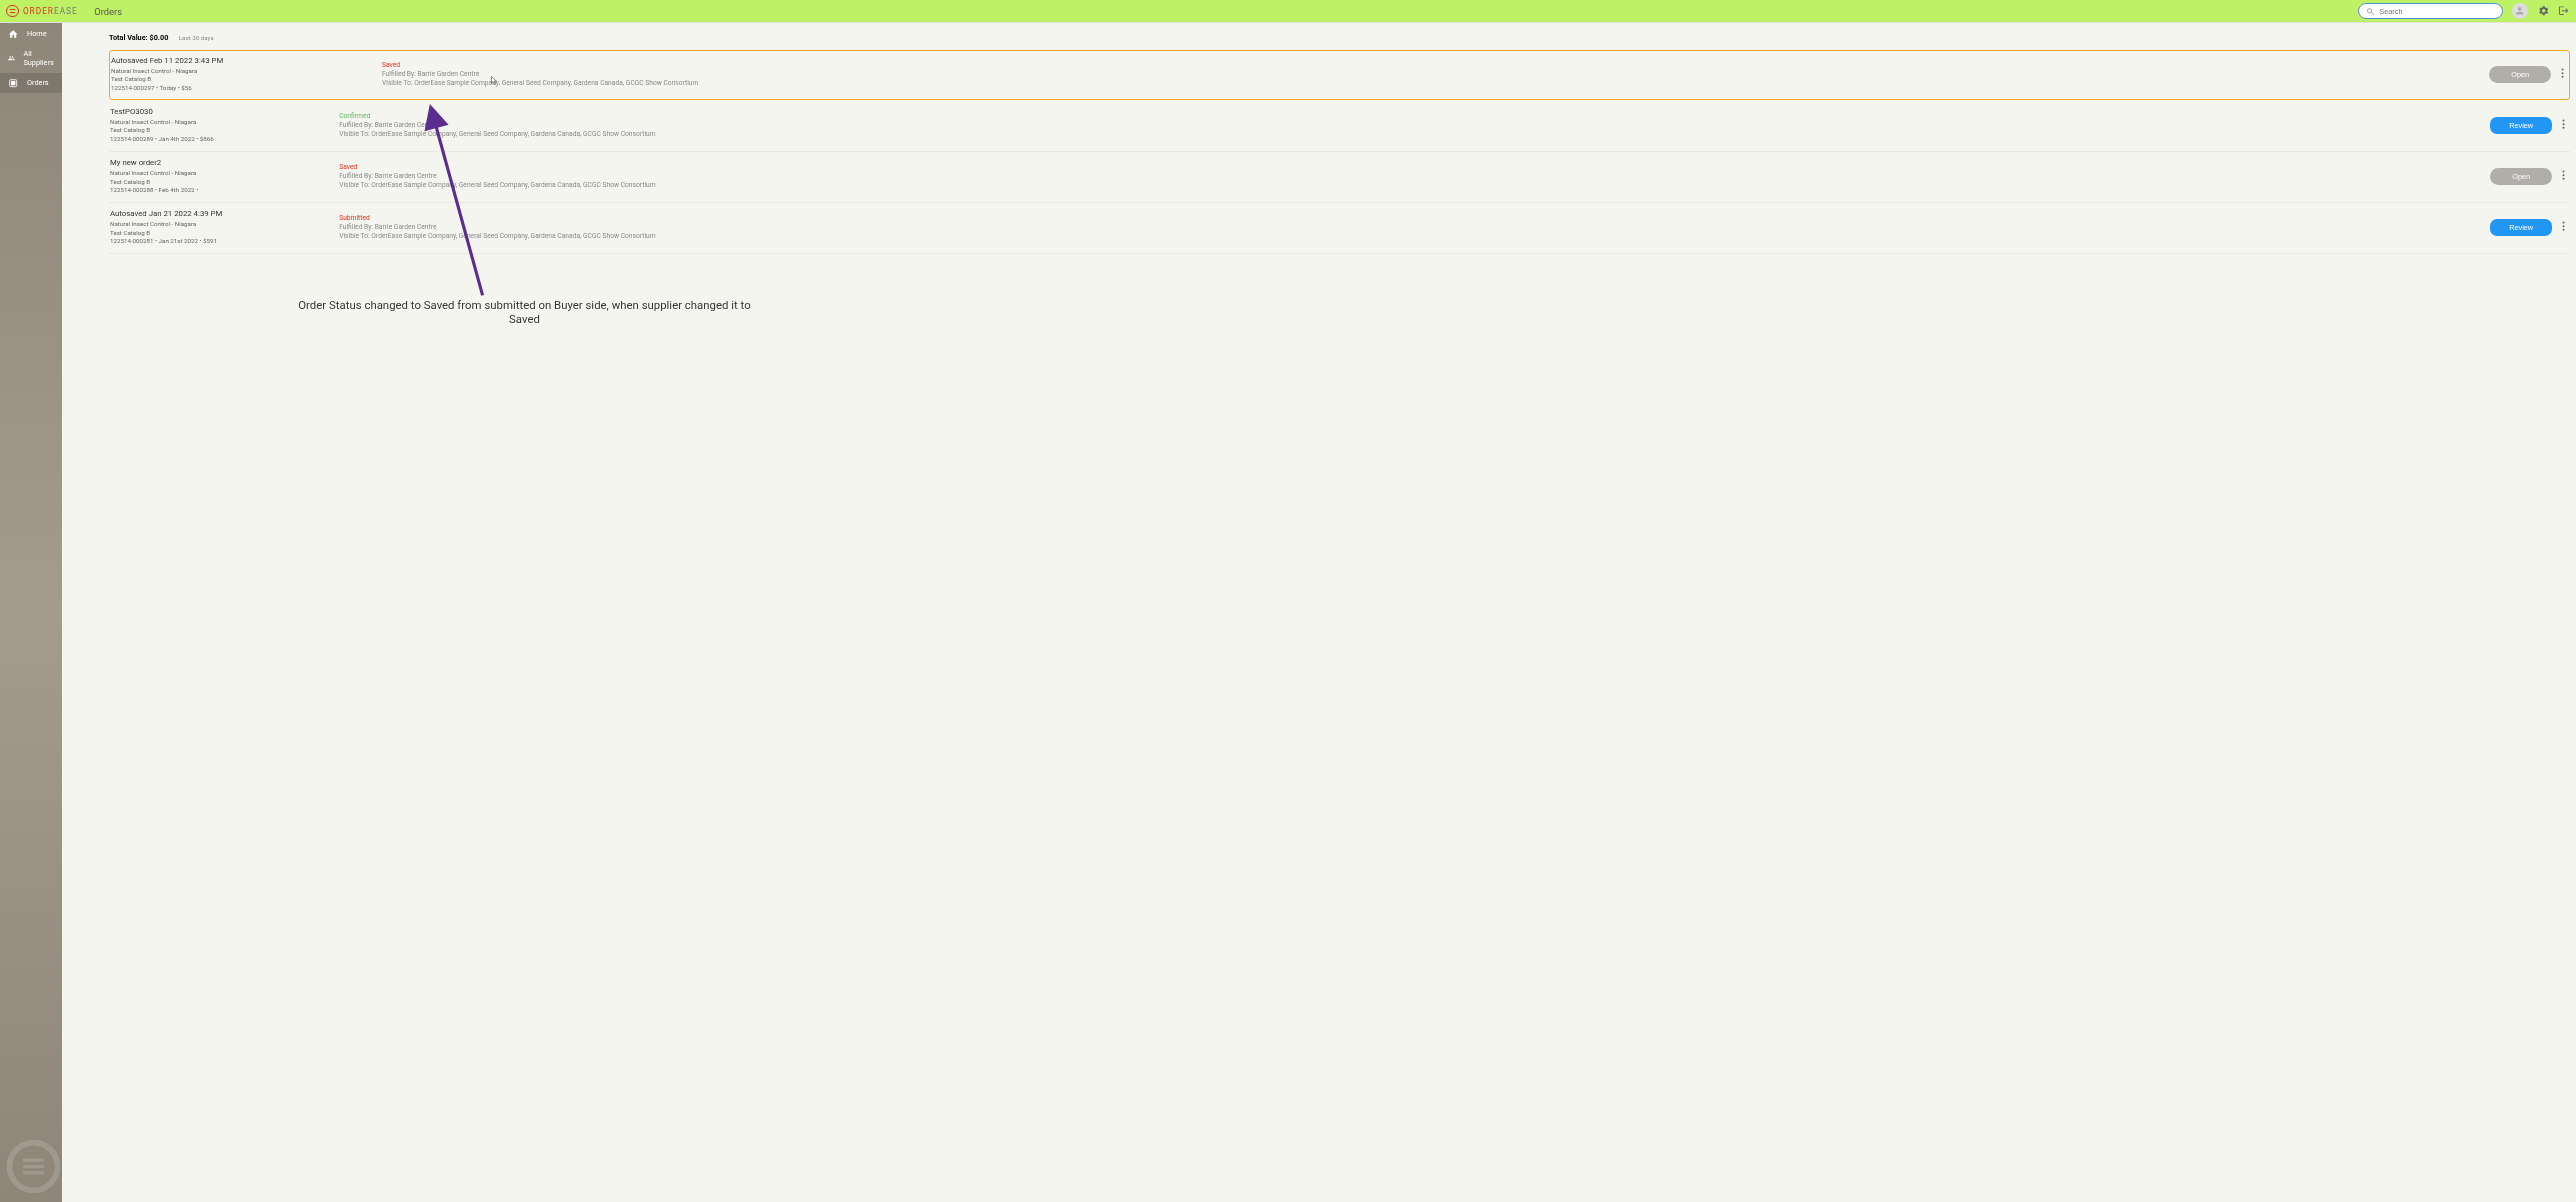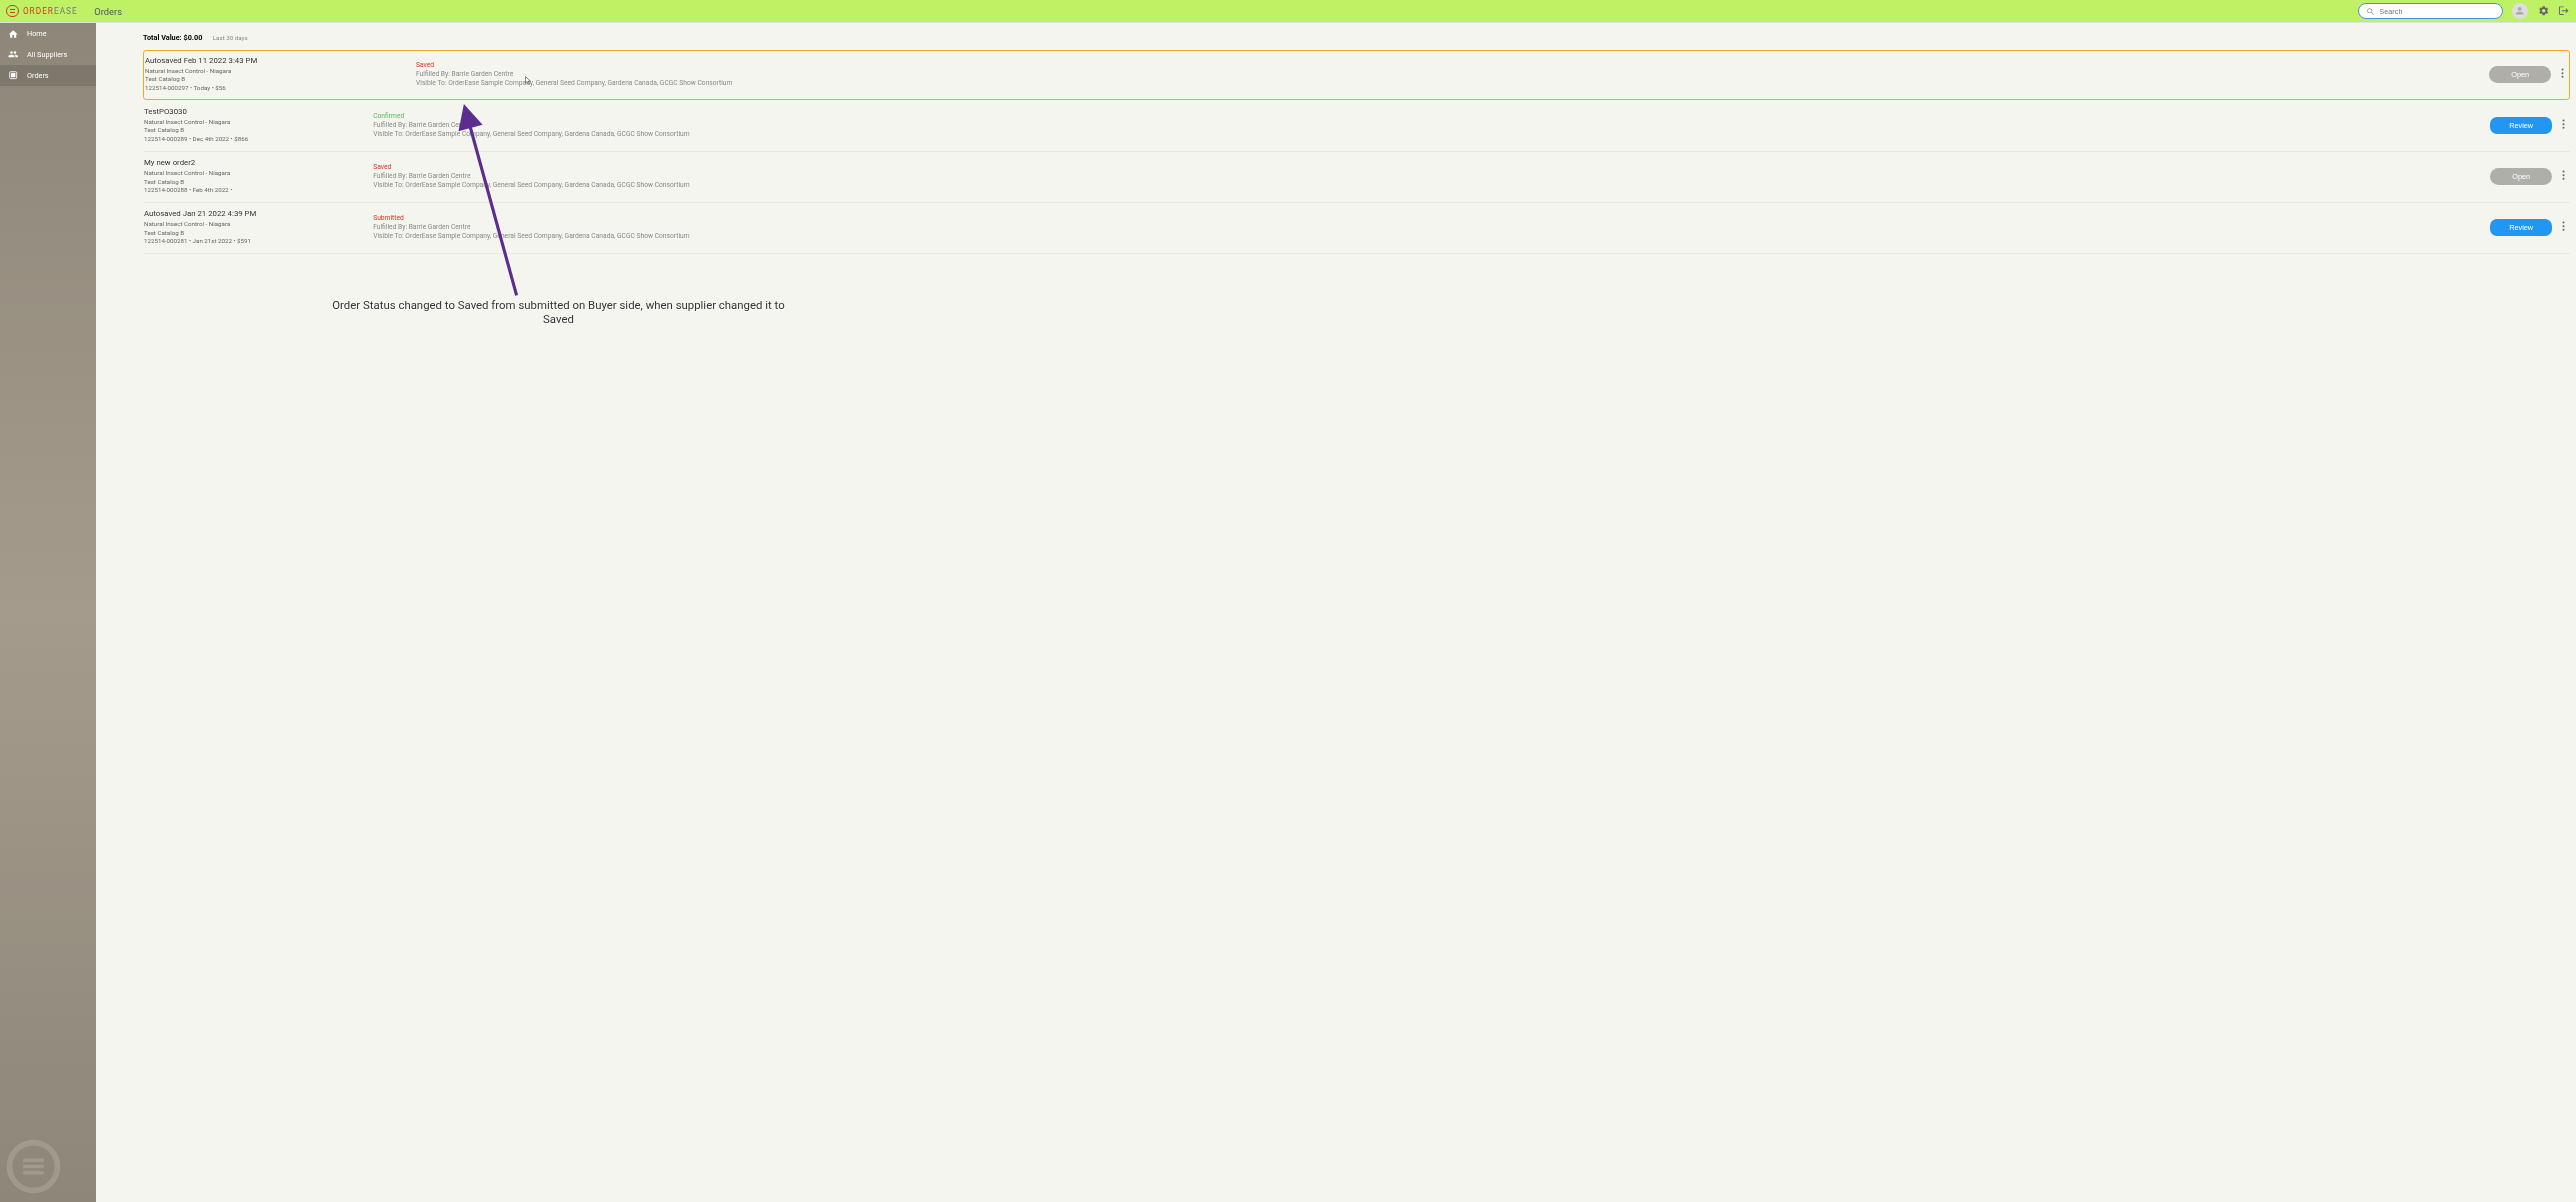--- a/index.html
+++ b/index.html
@@ -23,21 +23,21 @@
     .search-input { border: none; outline: none; margin-left: 4.2px; font-size: 7.3px; flex: 1; background: transparent; color: #666; }
     .avatar { width: 16.6px; height: 16.6px; border-radius: 50%; background: #ddd; display: flex; align-items: center; justify-content: center; }
     .avatar svg { width: 11.4px; height: 11.4px; fill: #aaa; }
     .icon-btn { cursor: pointer; display: flex; align-items: center; }
     .icon-btn svg { width: 11.4px; height: 11.4px; fill: #666; }
     
     
     .body { display: flex; flex: 1; overflow: hidden; }
     
     
-    .sidebar { width: 96px; background: linear-gradient(180deg, #8e8678 0%, #a49b8d 50%, #8e8678 100%); color: #fff; position: relative; }
+    .sidebar { width: 62px; background: linear-gradient(180deg, #8e8678 0%, #a49b8d 50%, #8e8678 100%); color: #fff; position: relative; }
     .sidebar-item { display: flex; align-items: center; gap: 8.3px; padding: 5.2px 8.3px; cursor: pointer; font-size: 7.3px; }
     .sidebar-item.active { background: rgba(0,0,0,0.12); }
     .sidebar-item svg { width: 10.4px; height: 10.4px; fill: #fff; }
     .sidebar-watermark { position: absolute; bottom: 5.2px; left: 5.2px; opacity: 0.15; }
     .sidebar-watermark svg { width: 57px; height: 57px; fill: #fff; }
     
     
     .main { flex: 1; padding: 9.3px 6.2px 9.3px 47px; overflow-y: auto; position: relative; }
     .summary-row { display: flex; align-items: baseline; gap: 10.4px; margin-bottom: 8.3px; text-align: right; }
     .total-value { font-size: 7.3px; }
@@ -165,21 +165,21 @@
                   <circle cx="3" cy="10" r="2"></circle>
                   <circle cx="3" cy="17" r="2"></circle>
                 </svg></span>
             </div>
           </div>
           <div class="order-row">
             <div class="order-left">
               <div class="order-title">TestPO3030</div>
               <div class="order-sub">Natural Insect Control - Niagara</div>
               <div class="order-sub">Test Catalog B</div>
-              <div class="order-sub">122514-000289 • Dec 4th 2022 • $866</div>
+              <div class="order-sub">122514-000289 • Jan 4th 2022 • $866</div>
             </div>
             <div class="order-mid">
               <div class="order-status status-confirmed">Confirmed</div>
               <div class="order-meta">Fulfilled By: Barrie Garden Centre</div>
               <div class="order-meta">Visible To: OrderEase Sample Company, General Seed Company, Gardena Canada, GCGC Show Consortium</div>
             </div>
             <div class="order-right">
               <button class="btn btn-review">Review</button>
               <span class="kebab"><svg viewBox="0 0 6 20">
                   <circle cx="3" cy="3" r="2"></circle>

